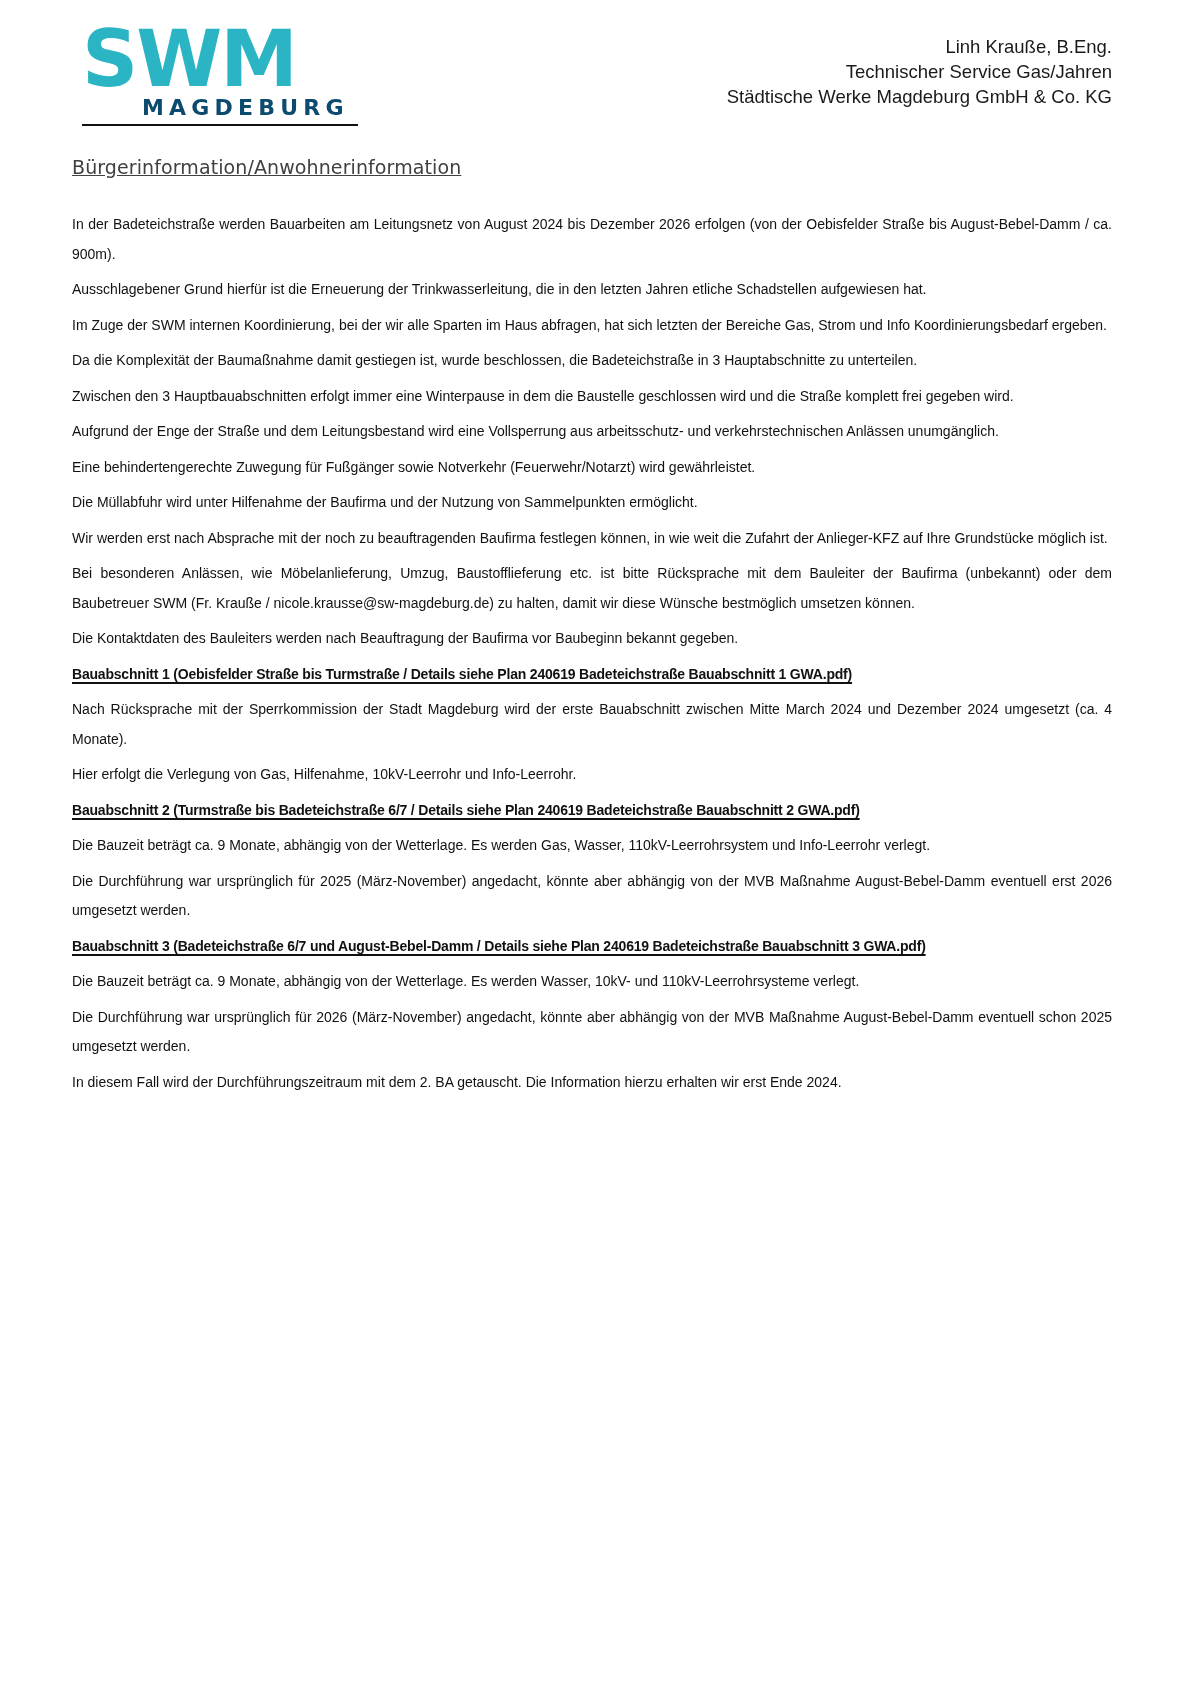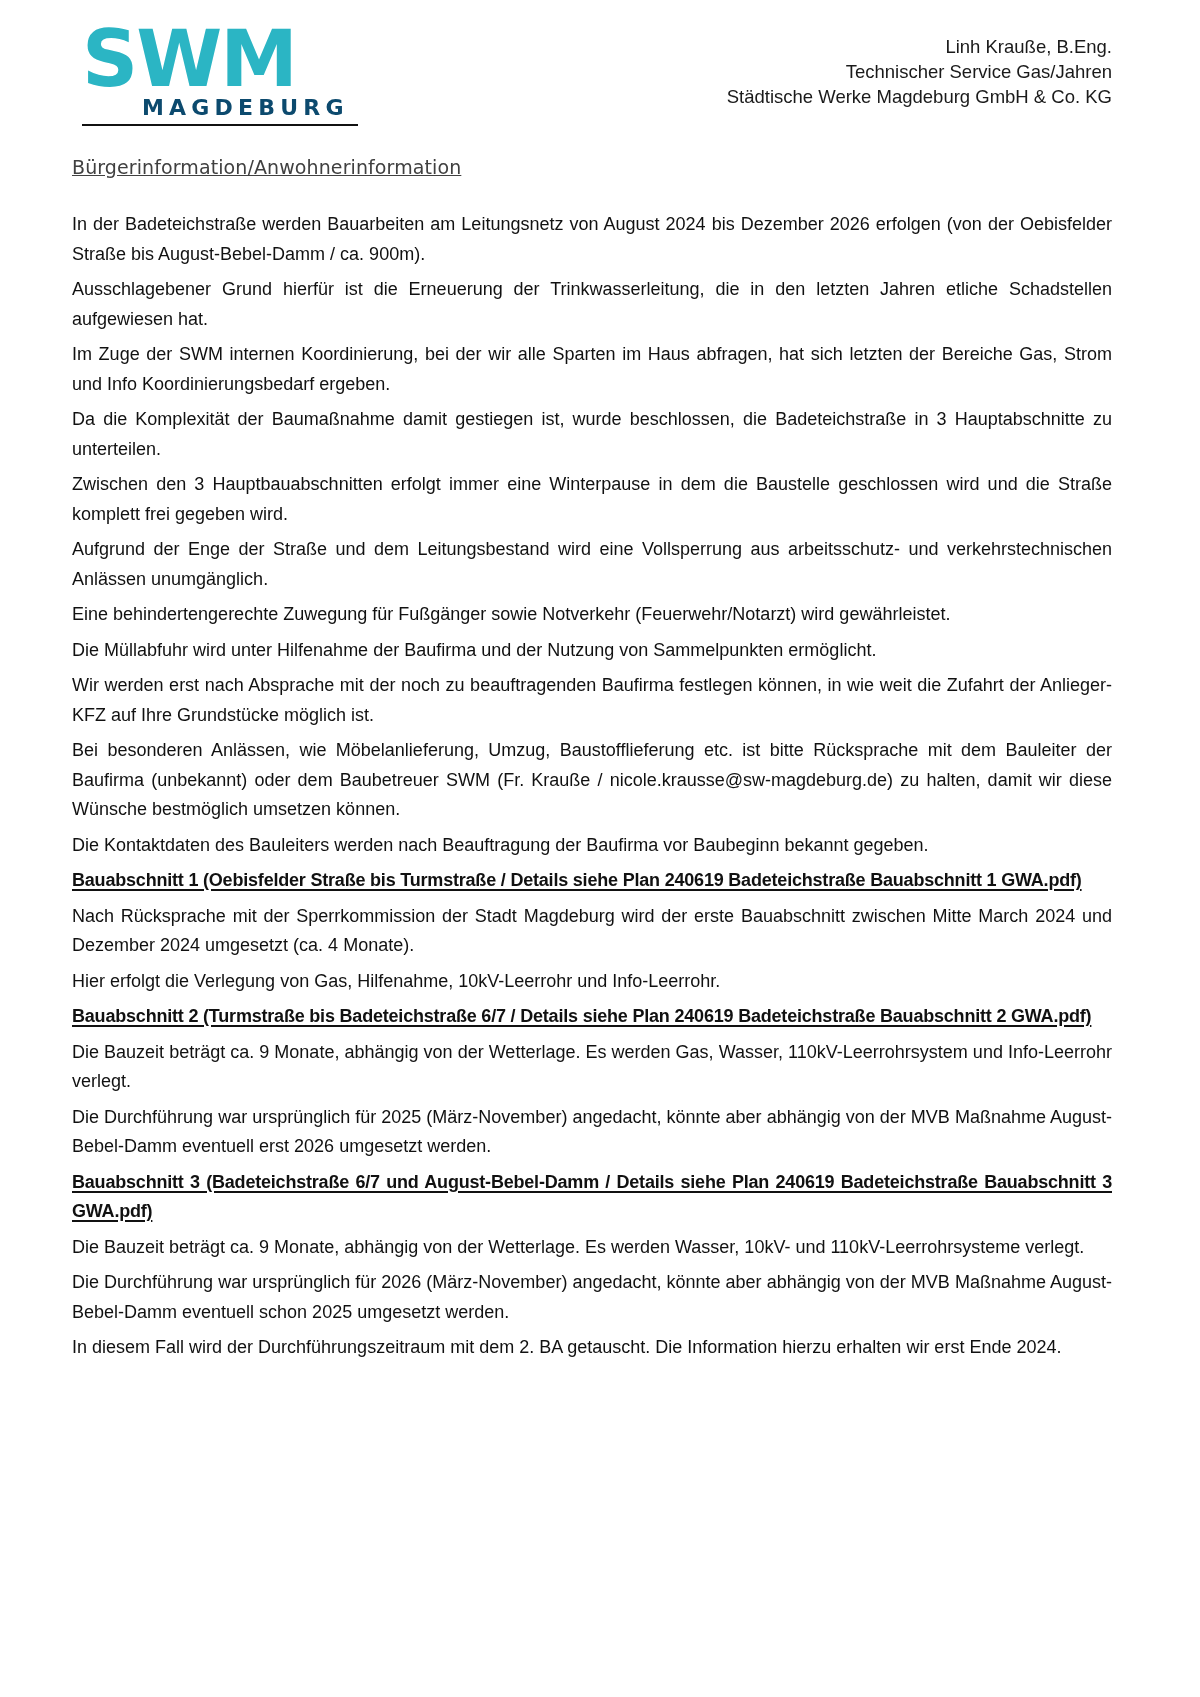--- a/index.html
+++ b/index.html
@@ -13,21 +13,21 @@
   .logo-rule { position: absolute; left: 0; top: 104px; width: 276px; height: 2px; background: #111111; }
 
   
   .sender { position: absolute; right: 88px; top: 24px; text-align: right; font-family: "Liberation Sans", sans-serif; font-size: 18.5px; line-height: 25px; color: #1a1a1a; }
   .sender div { white-space: nowrap; }
 
   
   .doc-title { position: absolute; left: 72px; top: 145px; font-family: "DejaVu Sans", sans-serif; font-size: 19px; line-height: 24px; text-decoration: underline; color: #404040; letter-spacing: 0.1px; }
 
   
-  .content { position: absolute; left: 72px; top: 200px; width: 1040px; font-family: "Liberation Sans", sans-serif; font-size: 18px; line-height: 29.5px; color: #111111; }
+  .content { position: absolute; left: 72px; top: 200px; width: 1040px; font-family: "Liberation Sans", sans-serif; font-size: 14px; line-height: 29.5px; color: #111111; }
   .content p { margin: 0 0 6px 0; text-align: justify; }
   .content p.section-heading { font-weight: bold; text-decoration: underline; text-decoration-thickness: 2px; text-underline-offset: 3px; letter-spacing: -0.2px; }
 </style>
 </head>
 <body>
 
 <div class="page">
 
   <div class="logo">
     <div class="logo-swm">SWM</div>

